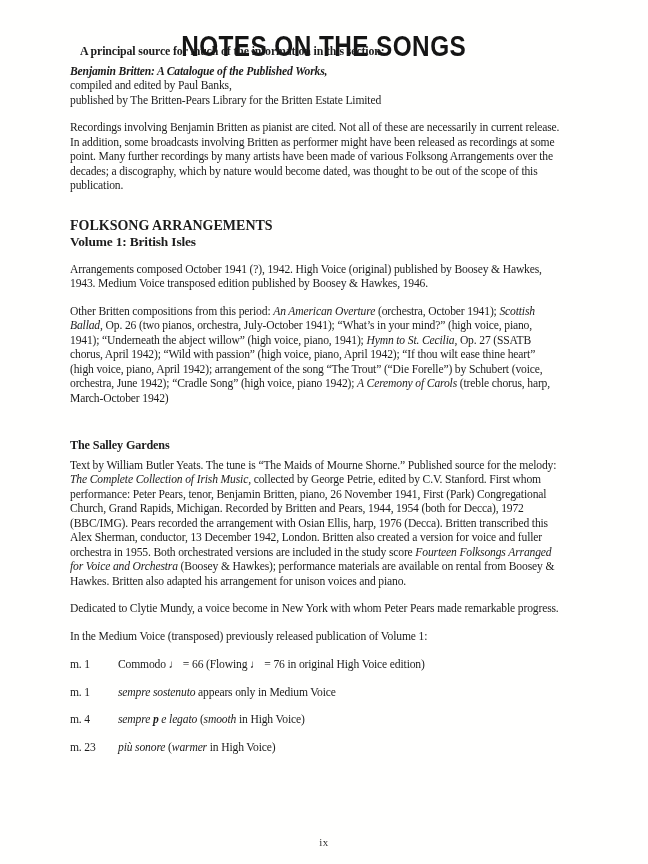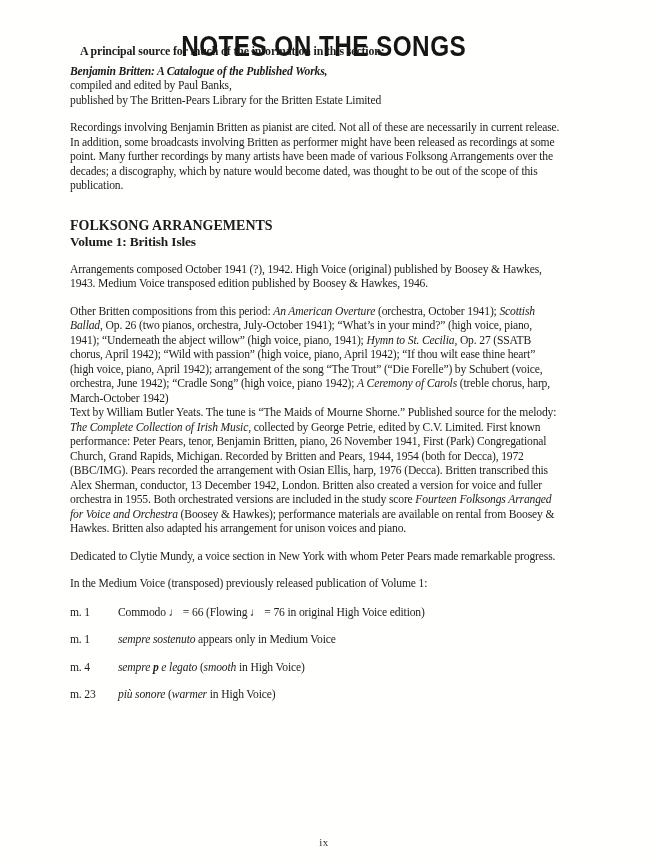--- a/index.html
+++ b/index.html
@@ -76,35 +76,36 @@
     <div class="para">
         <div class="tl"><span>Other Britten compositions from this period: </span><span class="i">An American Overture</span><span> (orchestra, October 1941); </span><span class="i">Scottish</span></div>
         <div class="tl"><span class="i">Ballad</span><span>, Op. 26 (two pianos, orchestra, July-October 1941); “What’s in your mind?” (high voice, piano,</span></div>
         <div class="tl"><span>1941); “Underneath the abject willow” (high voice, piano, 1941); </span><span class="i">Hymn to St. Cecilia</span><span>, Op. 27 (SSATB</span></div>
         <div class="tl"><span>chorus, April 1942); “Wild with passion” (high voice, piano, April 1942); “If thou wilt ease thine heart”</span></div>
         <div class="tl"><span>(high voice, piano, April 1942); arrangement of the song “The Trout” (“Die Forelle”) by Schubert (voice,</span></div>
         <div class="tl"><span>orchestra, June 1942); “Cradle Song” (high voice, piano 1942); </span><span class="i">A Ceremony of Carols</span><span> (treble chorus, harp,</span></div>
         <div class="tl"><span>March-October 1942)</span></div>
       </div>
 
+    <div class="song-head tl">The Salley Gardens</div>
 
     <div>
         <div class="tl"><span>Text by William Butler Yeats. The tune is “The Maids of Mourne Shorne.” Published source for the melody:</span></div>
-        <div class="tl"><span class="i">The Complete Collection of Irish Music</span><span>, collected by George Petrie, edited by C.V. Limited. First known</span></div>
+        <div class="tl"><span class="i">The Complete Collection of Irish Music</span><span>, collected by George Petrie, edited by C.V. Stanford. First whom</span></div>
         <div class="tl"><span>performance: Peter Pears, tenor, Benjamin Britten, piano, 26 November 1941, First (Park) Congregational</span></div>
         <div class="tl"><span>Church, Grand Rapids, Michigan. Recorded by Britten and Pears, 1944, 1954 (both for Decca), 1972</span></div>
         <div class="tl"><span>(BBC/IMG). Pears recorded the arrangement with Osian Ellis, harp, 1976 (Decca). Britten transcribed this</span></div>
         <div class="tl"><span>Alex Sherman, conductor, 13 December 1942, London. Britten also created a version for voice and fuller</span></div>
         <div class="tl"><span>orchestra in 1955. Both orchestrated versions are included in the study score </span><span class="i">Fourteen Folksongs Arranged</span></div>
         <div class="tl"><span class="i">for Voice and Orchestra</span><span> (Boosey &amp; Hawkes); performance materials are available on rental from Boosey &amp;</span></div>
         <div class="tl"><span>Hawkes. Britten also adapted his arrangement for unison voices and piano.</span></div>
       </div>
 
     <div class="para">
-        <div class="tl"><span>Dedicated to Clytie Mundy, a voice section in New York with whom Peter Pears made remarkable progress.</span></div>
+        <div class="tl"><span>Dedicated to Clytie Mundy, a voice become in New York with whom Peter Pears made remarkable progress.</span></div>
       </div>
 
     <div class="para">
         <div class="tl"><span>In the Medium Voice (transposed) previously released publication of Volume 1:</span></div>
       </div>
 
     <div class="measures">
       <div class="measure-row">
         <span class="m-label">m. 1</span>
         <span class="m-runs tl"><span>Commodo ♩ = 66 (Flowing ♩ = 76 in original High Voice edition)</span></span>

